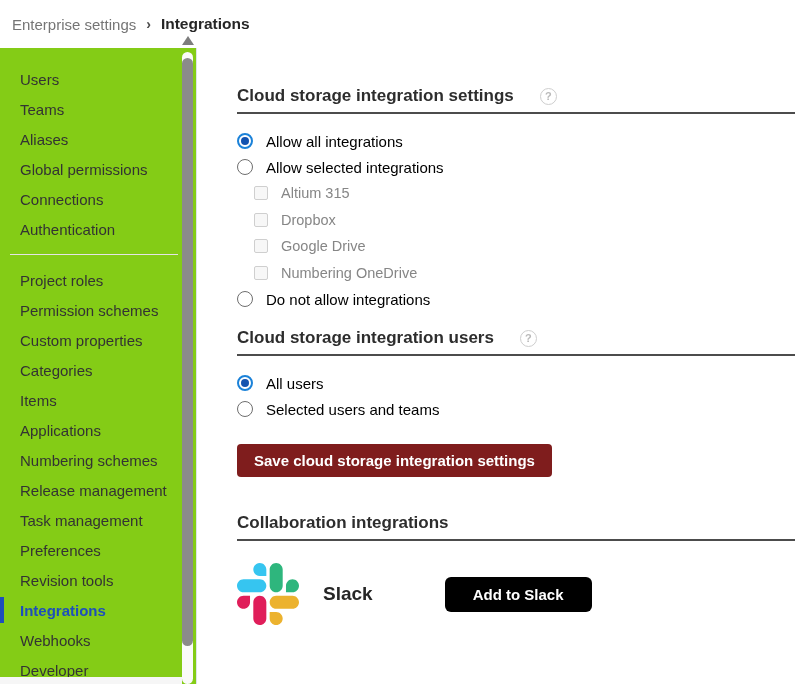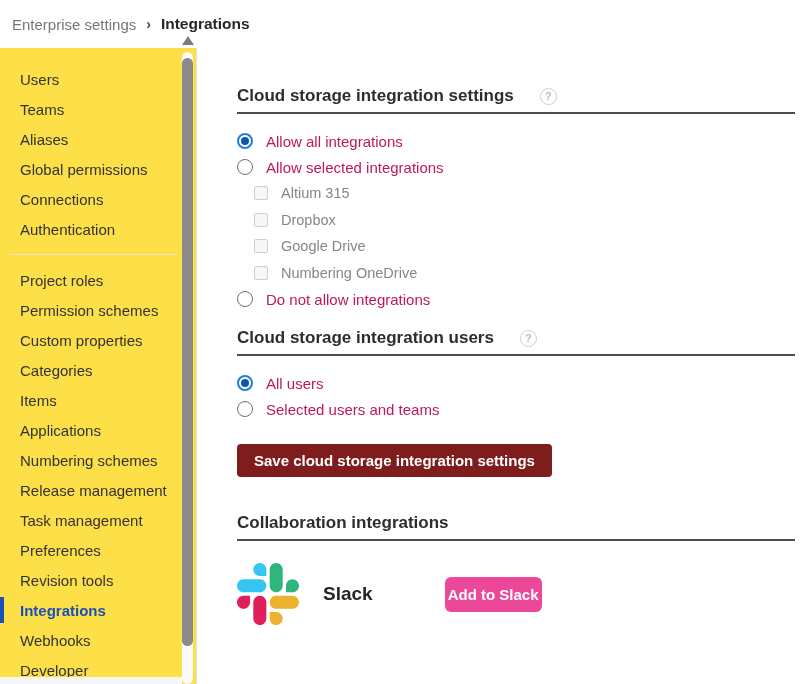--- a/index.html
+++ b/index.html
@@ -8,21 +8,21 @@
   
   .breadcrumb { height:48px; display:flex; align-items:center; padding:16px 12px; gap:10px; }
   .crumb-parent { color:#757575; font-size:15px; cursor:pointer; }
   .crumb-sep { color:#4a4a4a; font-size:14px; font-weight:700; }
   .crumb-current { color:#262626; font-size:15.5px; font-weight:700; }
 
   
   .layout { display:flex; height:636px; }
 
   
-  .sidebar { width:197px; position:relative; border-right:1px solid #dde4ea; padding-top:16px; flex-shrink:0; background:#fde047; }
+  .sidebar { width:197px; position:relative; border-right:1px solid #dde4ea; padding-top:16px; flex-shrink:0; background:#84cc16; }
   .nav-item { height:30px; display:flex; align-items:center; padding-left:20px; font-size:15px; color:#333333; cursor:pointer; position:relative; white-space:nowrap; }
   .nav-item.active { color:#1d4fbb; font-weight:700; }
   .active-bar { position:absolute; left:0; top:2px; bottom:2px; width:4px; background:#1d4fbb; }
   .nav-divider { height:1px; background:#e4e4e4; margin:10px 0 10px 10px; width:168px; }
 
   
   .scrollbar { position:absolute; top:-12px; right:2px; width:13px; bottom:0; }
   .scroll-up { width:0; height:0; border-left:6px solid transparent; border-right:6px solid transparent; border-bottom:9px solid #7d7d7d; margin:0 auto; cursor:pointer; }
   .scroll-track { position:absolute; top:16px; bottom:0; left:1px; width:11px; background:#fafafa; border-radius:6px; }
   .scroll-thumb { position:absolute; top:6px; left:0; width:11px; height:588px; background:#8b8b8b; border-radius:6px; cursor:grab; }
@@ -32,33 +32,33 @@
   .main { flex:1; padding:38px 5px 0 40px; }
   .section-title-row { display:flex; align-items:center; gap:26px; padding-bottom:6px; border-bottom:2px solid #4c4c4c; }
   .section-title { font-size:17px; font-weight:700; color:#2d2d2d; }
   .help { width:17px; height:17px; border:1.5px solid #cecece; border-radius:50%; color:#b9b9b9; font-size:11px; font-weight:700; display:flex; align-items:center; justify-content:center; cursor:pointer; flex-shrink:0; }
 
   .opt-group { margin-top:14px; }
   .opt-row { display:flex; align-items:center; height:26px; gap:13px; cursor:pointer; }
   .radio { width:16px; height:16px; border-radius:50%; border:1.5px solid #6e6e6e; background:#fff; position:relative; flex-shrink:0; }
   .radio.checked { border:2px solid #1b82d9; }
   .radio.checked::after { content:""; position:absolute; inset:2px; border-radius:50%; background:#1353b0; }
-  .opt-label { font-size:15px; color:#be185d; }
+  .opt-label { font-size:15px; color:#000000; }
   .cb-row { margin-left:17px; height:26.5px; }
   .checkbox { width:14px; height:14px; border:1px solid #cfcfcf; border-radius:2px; background:#f7f7f7; flex-shrink:0; }
   .cb-label { font-size:14.5px; color:#868686; }
 
   .section-users { margin-top:16px; }
   .save-btn { margin-top:22px; display:inline-block; background:#7f1d1d; color:#ffffff; font-size:15px; font-weight:700; padding:8px 17px; border:none; border-radius:4px; font-family:"Liberation Sans", sans-serif; cursor:default; }
 
   .section-collab { margin-top:36px; }
   .collab-row { margin-top:22px; display:flex; align-items:center; }
   .slack-logo { width:62px; height:62px; flex-shrink:0; }
   .slack-name { margin-left:24px; font-size:19px; font-weight:700; color:#262626; }
-  .slack-btn { margin-left:72px; background:#ec4899; color:#ffffff; font-size:15px; font-weight:700; padding:9px 3px; border:none; border-radius:6px; font-family:"Liberation Sans", sans-serif; cursor:pointer; }
+  .slack-btn { margin-left:72px; background:#000000; color:#ffffff; font-size:15px; font-weight:700; padding:9px 28px; border:none; border-radius:6px; font-family:"Liberation Sans", sans-serif; cursor:pointer; }
 </style>
 </head>
 <body>
 
 <div class="breadcrumb">
   <span class="crumb-parent">Enterprise settings</span>
   <span class="crumb-sep">›</span>
   <span class="crumb-current">Integrations</span>
 </div>
 

